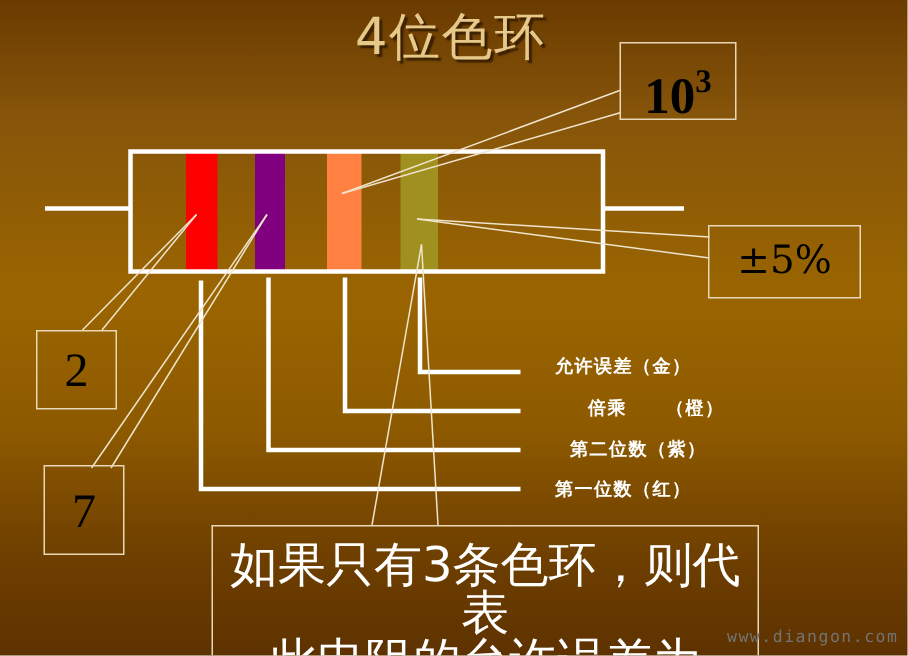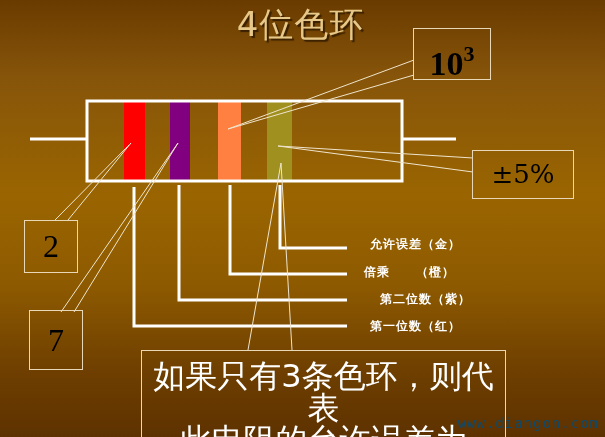--- a/index.html
+++ b/index.html
@@ -11,21 +11,21 @@
     font-family: "DejaVu Sans", sans-serif; }
   svg.diagram { position: absolute; left: 0; top: 0; }
   .box { position: absolute; border: 1.5px solid #e8d8b8; color: #000000; text-align: center;
     box-sizing: border-box; font-family: "Liberation Serif", serif; }
   .legend { position: absolute; color: #fff; font-size: 12px; font-weight: bold;
     font-family: "DejaVu Sans", sans-serif; letter-spacing: 1px; white-space: pre; }
   .note { position: absolute; left: 141px; top: 350px; width: 365px; height: 87px;
     border: 1.5px solid #e8d8b8; border-bottom: none; box-sizing: border-box; color: #fff;
     font-size: 32px; text-align: center; line-height: 32px; padding-top: 9px;
     font-family: "DejaVu Sans", sans-serif; }
-  .watermark { position: absolute; right: 6px; bottom: 6px; color: #0c4a6e; font-size: 14px;
+  .watermark { position: absolute; right: 6px; bottom: 6px; color: #737373; font-size: 11px;
     font-family: "DejaVu Sans Mono", monospace; letter-spacing: 1px; }
 </style>
 </head>
 <body>
 
 <div class="title">4位色环</div>
 
 <svg class="diagram" width="605" height="437" viewBox="0 0 605 437">
 
   <line x1="30" y1="139" x2="87" y2="139" stroke="#fff" stroke-width="3"></line>
@@ -64,21 +64,21 @@
   <span>±5%</span>
 </div>
 <div class="box" style="left:24px;top:220px;width:54px;height:53px;font-size:32px;line-height:51px;">
   <span>2</span>
 </div>
 <div class="box" style="left:29px;top:310px;width:54px;height:60px;font-size:32px;line-height:58px;">
   <span>7</span>
 </div>
 
 <div class="legend" style="left:370px;top:236px;">允许误差（金）</div>
-<div class="legend" style="left:364px;top:264px;text-align:center;">倍乘　　（橙）</div>
+<div class="legend" style="left:392px;top:264px;text-align:center;">倍乘　　（橙）</div>
 <div class="legend" style="left:380px;top:291px;">第二位数（紫）</div>
 <div class="legend" style="left:370px;top:318px;">第一位数（红）</div>
 
 <div class="note">
   <div>如果只有3条色环，则代表</div>
   <div>此电阻的允许误差为±20%</div>
 </div>
 
 <div class="watermark">www.diangon.com</div>
 

